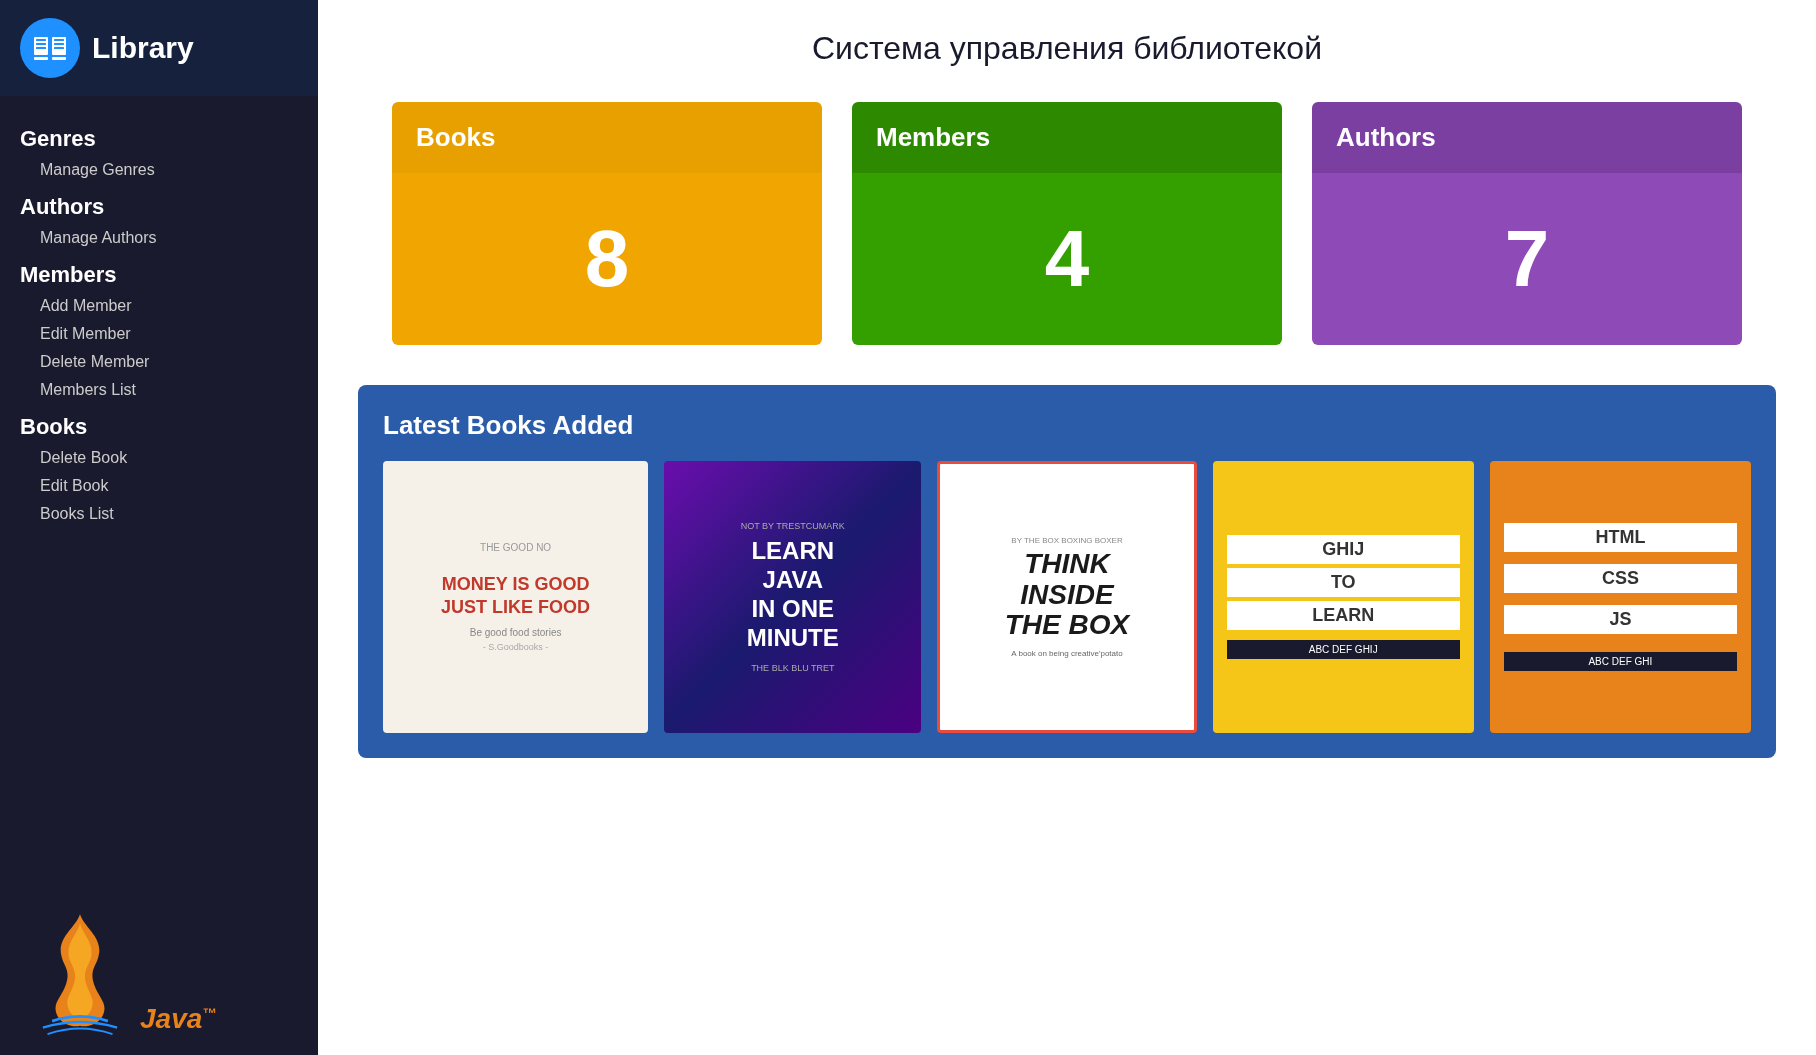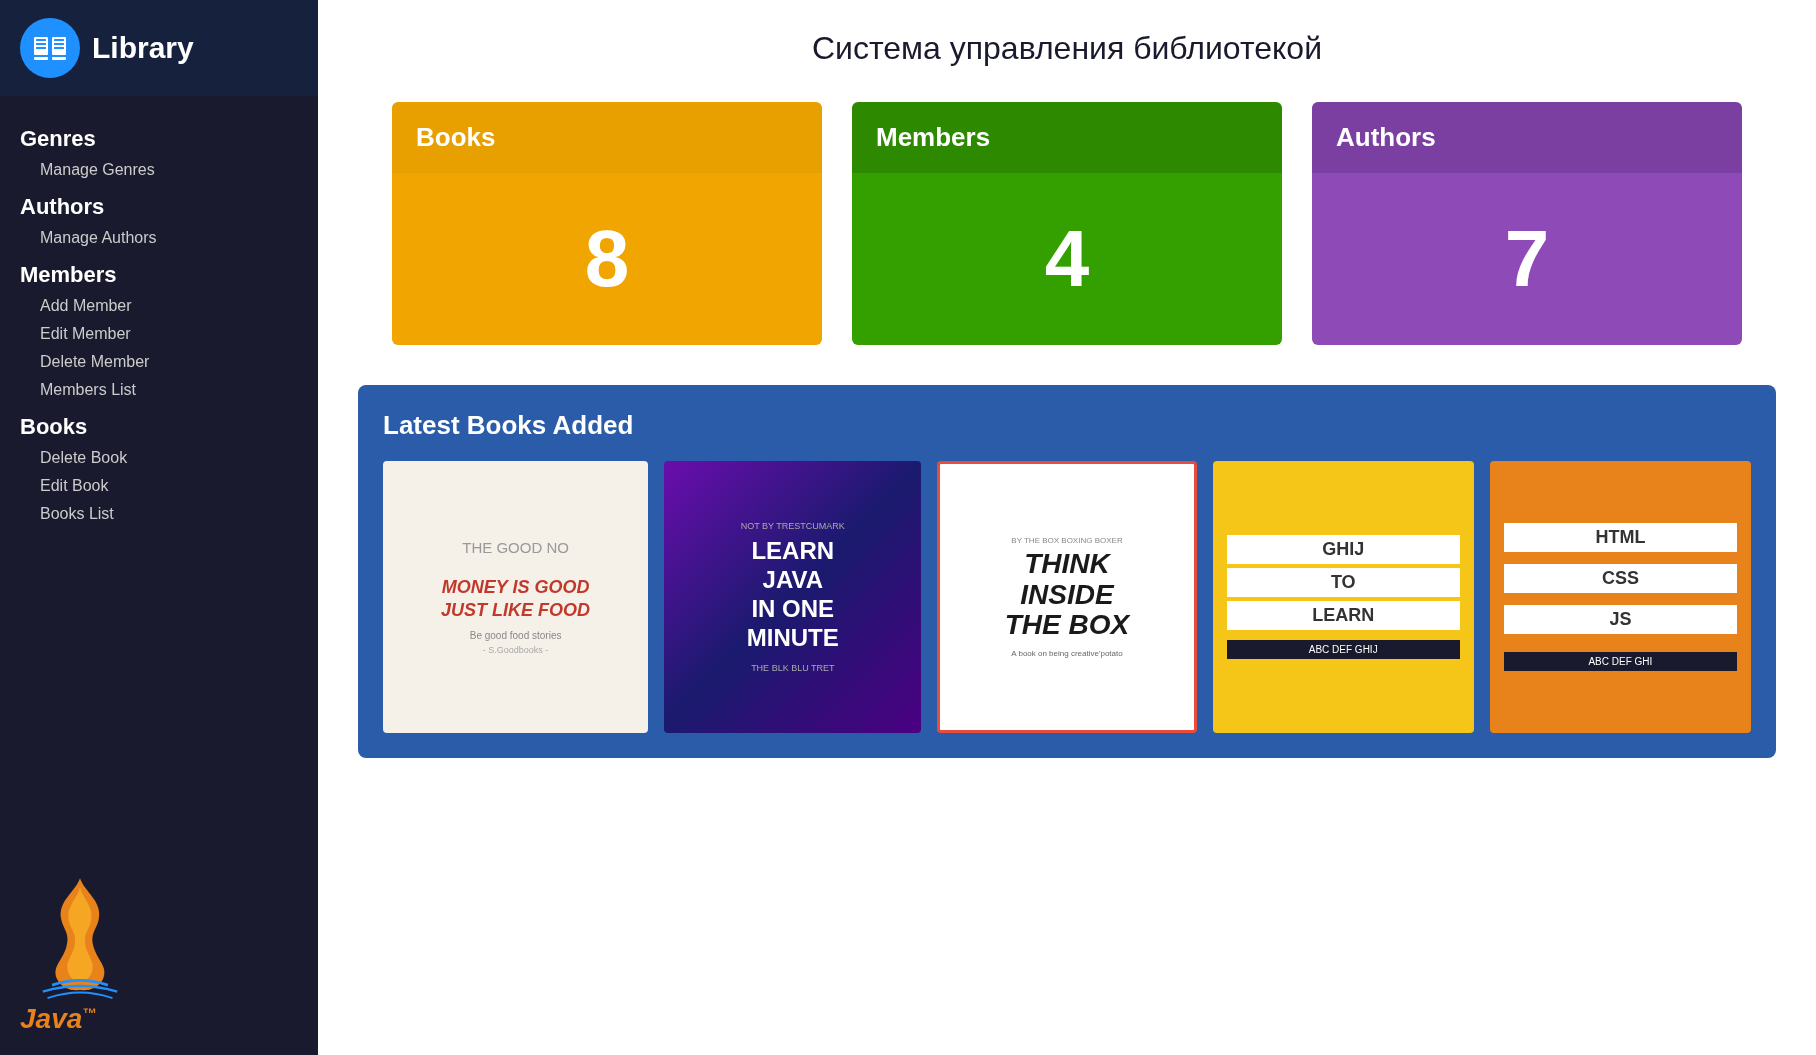--- a/index.html
+++ b/index.html
@@ -51,22 +51,22 @@
     .nav-sub-item {
       font-size: 16px;
       color: #ccc;
       padding: 5px 20px 5px 40px;
       cursor: pointer;
       display: block;
     }
     .sidebar-java {
       padding: 20px;
       display: flex;
-      flex-direction: column;
-      align-items: flex-start;
+      flex-direction: row;
+      align-items: flex-end;
     }
 
     
     #main {
       flex: 1;
       background: #fff;
       padding: 30px 40px;
       overflow-y: auto;
     }
     .page-title {
@@ -147,21 +147,20 @@
       align-items: center;
       justify-content: center;
       padding: 16px;
     }
     .book1-title {
       font-size: 18px;
       font-weight: bold;
       color: #c0392b;
       text-align: center;
       line-height: 1.3;
-      font-style: italic;
     }
     .book1-sub {
       font-size: 10px;
       color: #888;
       text-align: center;
       margin-top: 8px;
     }
     .book1-author {
       font-size: 9px;
       color: #aaa;
@@ -379,21 +378,21 @@
       <div class="stat-card-header">Authors</div>
       <div class="stat-card-body">7</div>
     </div>
   </div>
 
   <div class="latest-books-section">
     <div class="latest-books-title">Latest Books Added</div>
     <div class="books-row">
 
       <div class="book-cover book1">
-        <div style="font-size:15px;color:#999;text-align:center;margin-bottom:20px;">THE GOOD NO</div>
+        <div style="font-size:10px;color:#999;text-align:center;margin-bottom:20px;">THE GOOD NO</div>
         <div class="book1-title">MONEY IS GOOD<br>JUST LIKE FOOD</div>
         <div class="book1-sub">Be good food stories</div>
         <div class="book1-author">- S.Goodbooks -</div>
       </div>
 
       <div class="book-cover book2">
         <div class="book2-note">NOT BY TRESTCUMARK</div>
         <div class="book2-title">LEARN<br>JAVA<br>IN ONE<br>MINUTE</div>
         <div class="book2-footer">THE BLK BLU TRET</div>
       </div>

